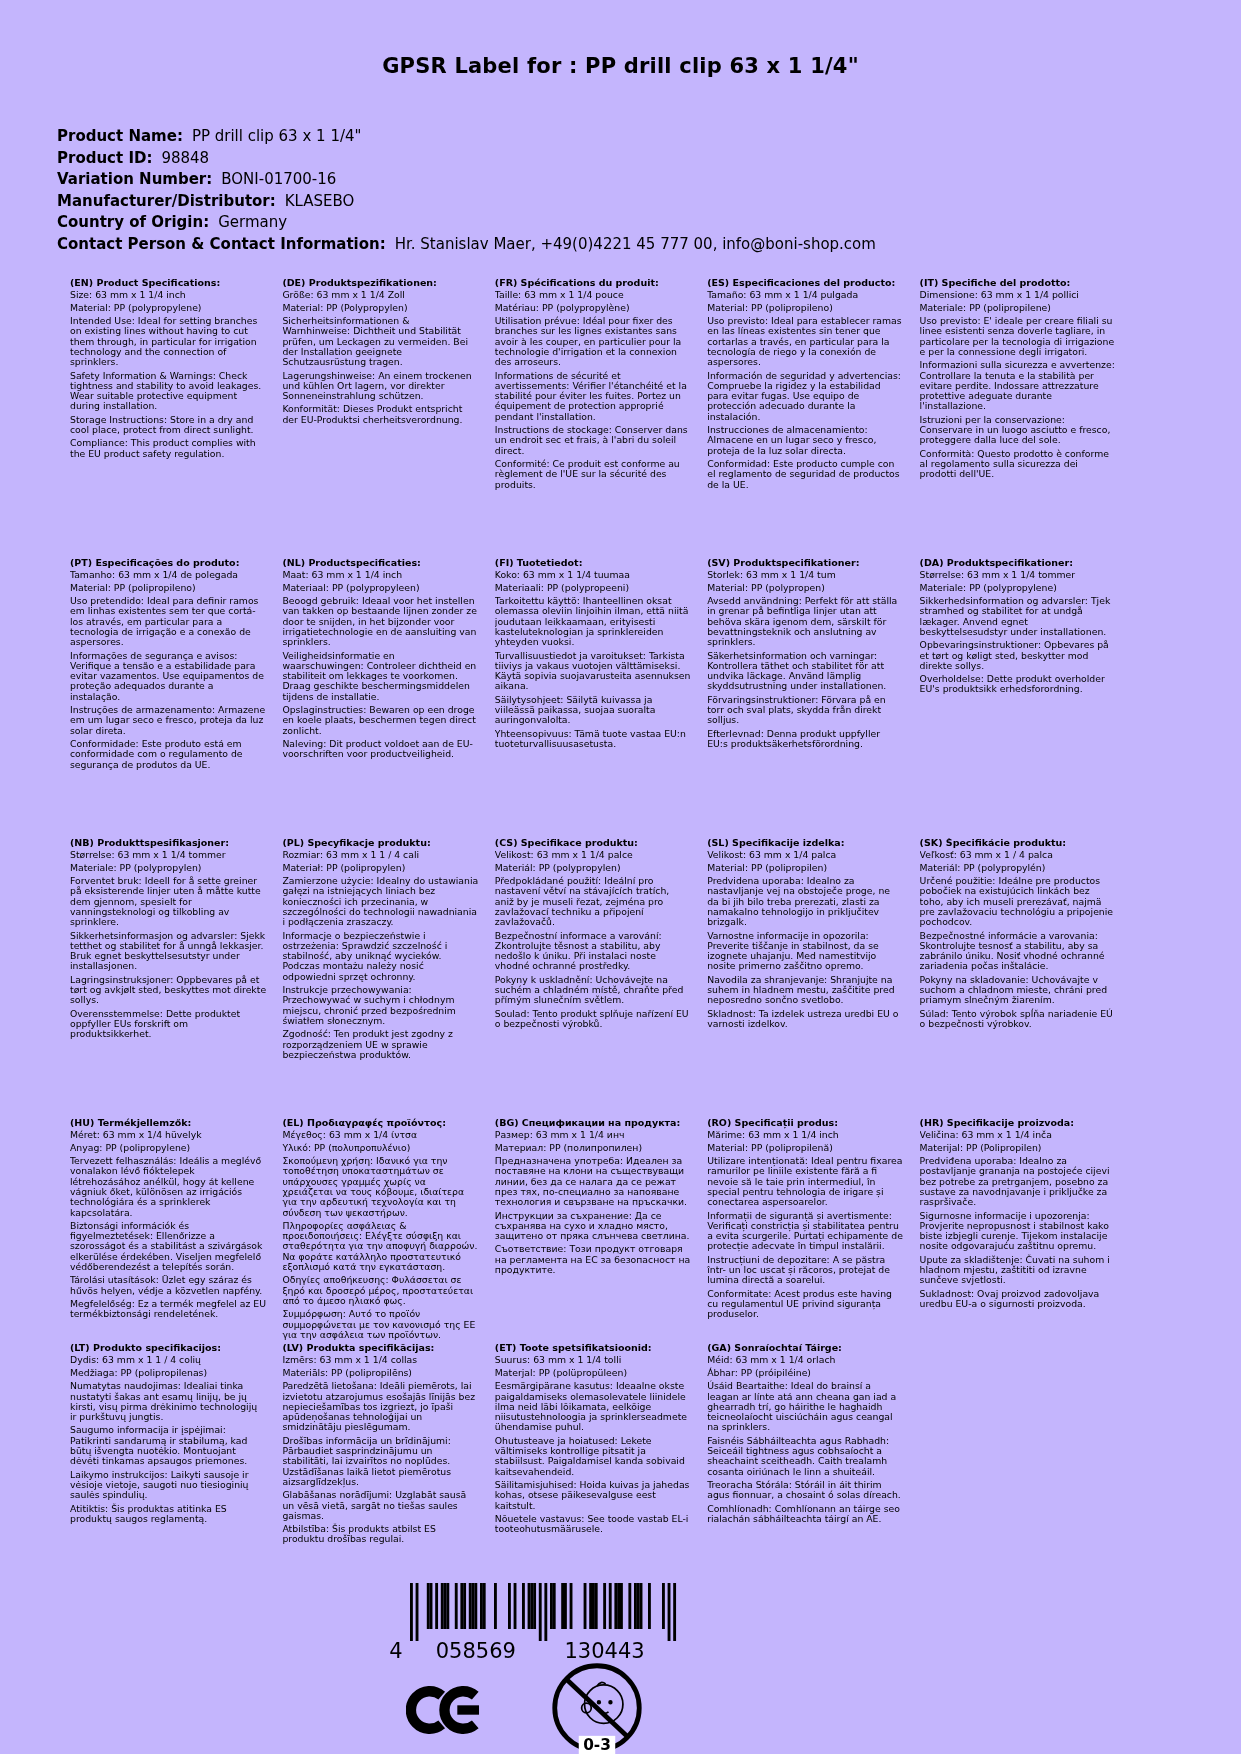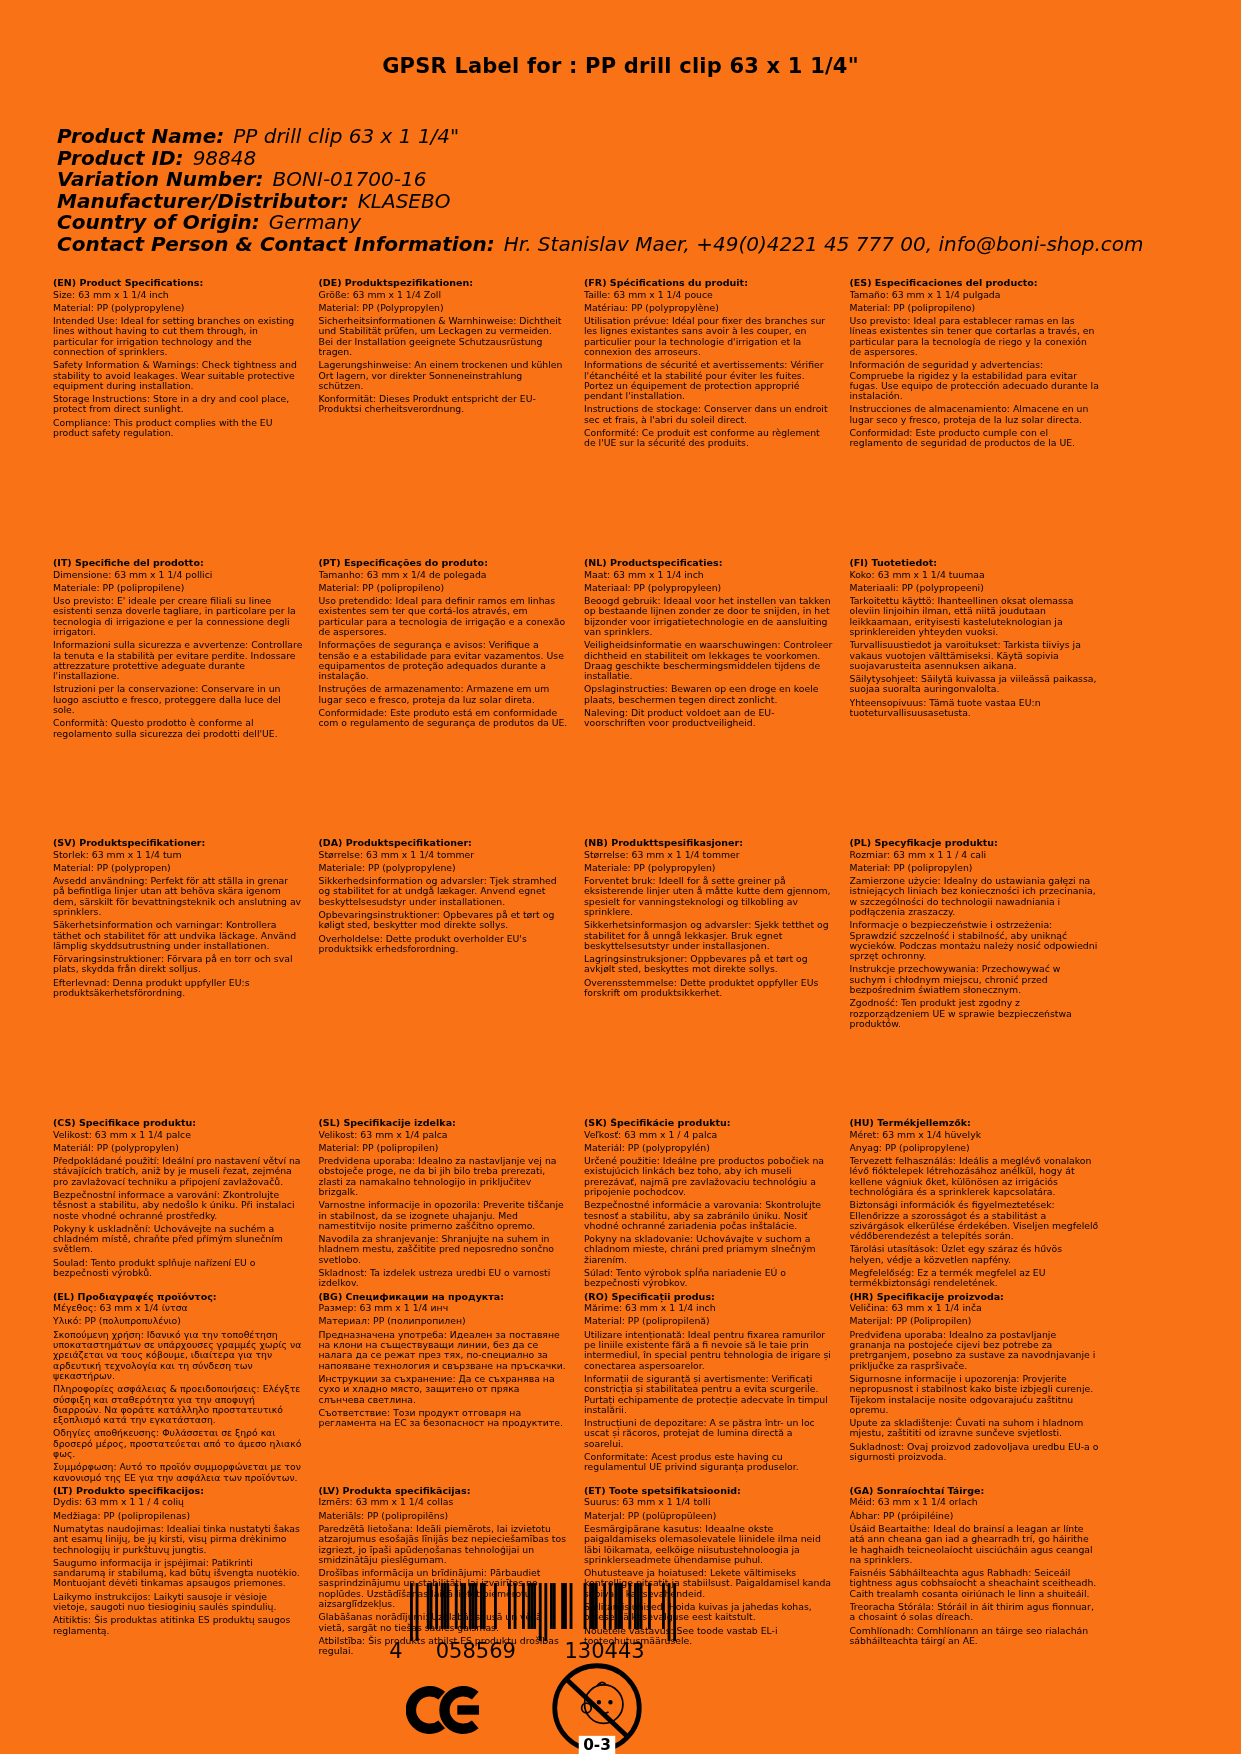--- a/index.html
+++ b/index.html
@@ -1,23 +1,23 @@
 <!DOCTYPE html>
 <html><head>
 <meta charset="utf-8">
 <style>
   html,body{margin:0;padding:0;background:#9a9a9a;}
-  .page{width:1241px;height:1754px;background:#f97316;position:relative;margin:0 auto;
+  .page{width:1241px;height:1754px;background:#c4b5fd;position:relative;margin:0 auto;
         font-family:"DejaVu Sans", sans-serif;color:#000;overflow:hidden;}
   .title{position:absolute;top:54px;left:0;width:100%;text-align:center;
          font-size:21px;font-weight:bold;margin:0;letter-spacing:0.2px;}
-  .info{position:absolute;left:57px;top:126px;font-size:20px;line-height:21.5px;font-style:italic;}
+  .info{position:absolute;left:57px;top:126px;font-size:15px;line-height:21.5px;}
   .info-line .lbl{font-weight:bold;margin-right:9px;}
-  .grid{position:absolute;left:53px;top:278px;width:1062px;display:grid;
-        grid-template-columns:repeat(4,1fr);grid-template-rows:280px 280px 280px auto;}
+  .grid{position:absolute;left:70px;top:278px;width:1062px;display:grid;
+        grid-template-columns:repeat(5,1fr);grid-template-rows:280px 280px 280px auto;}
   .cell{padding-right:16px;overflow:hidden;font-size:9.3px;line-height:10.3px;}
   .cell h3{font-size:9.5px;line-height:10.5px;margin:0 0 1px 0;font-weight:bold;}
   .cell p{margin:0 0 3px 0;}
   .barcode-wrap{position:absolute;left:384px;top:1583px;}
   .ce-wrap{position:absolute;left:406px;top:1682px;}
   .age-wrap{position:absolute;left:549px;top:1660px;}
   svg{display:block;}
 </style>
 </head>
 <body>

